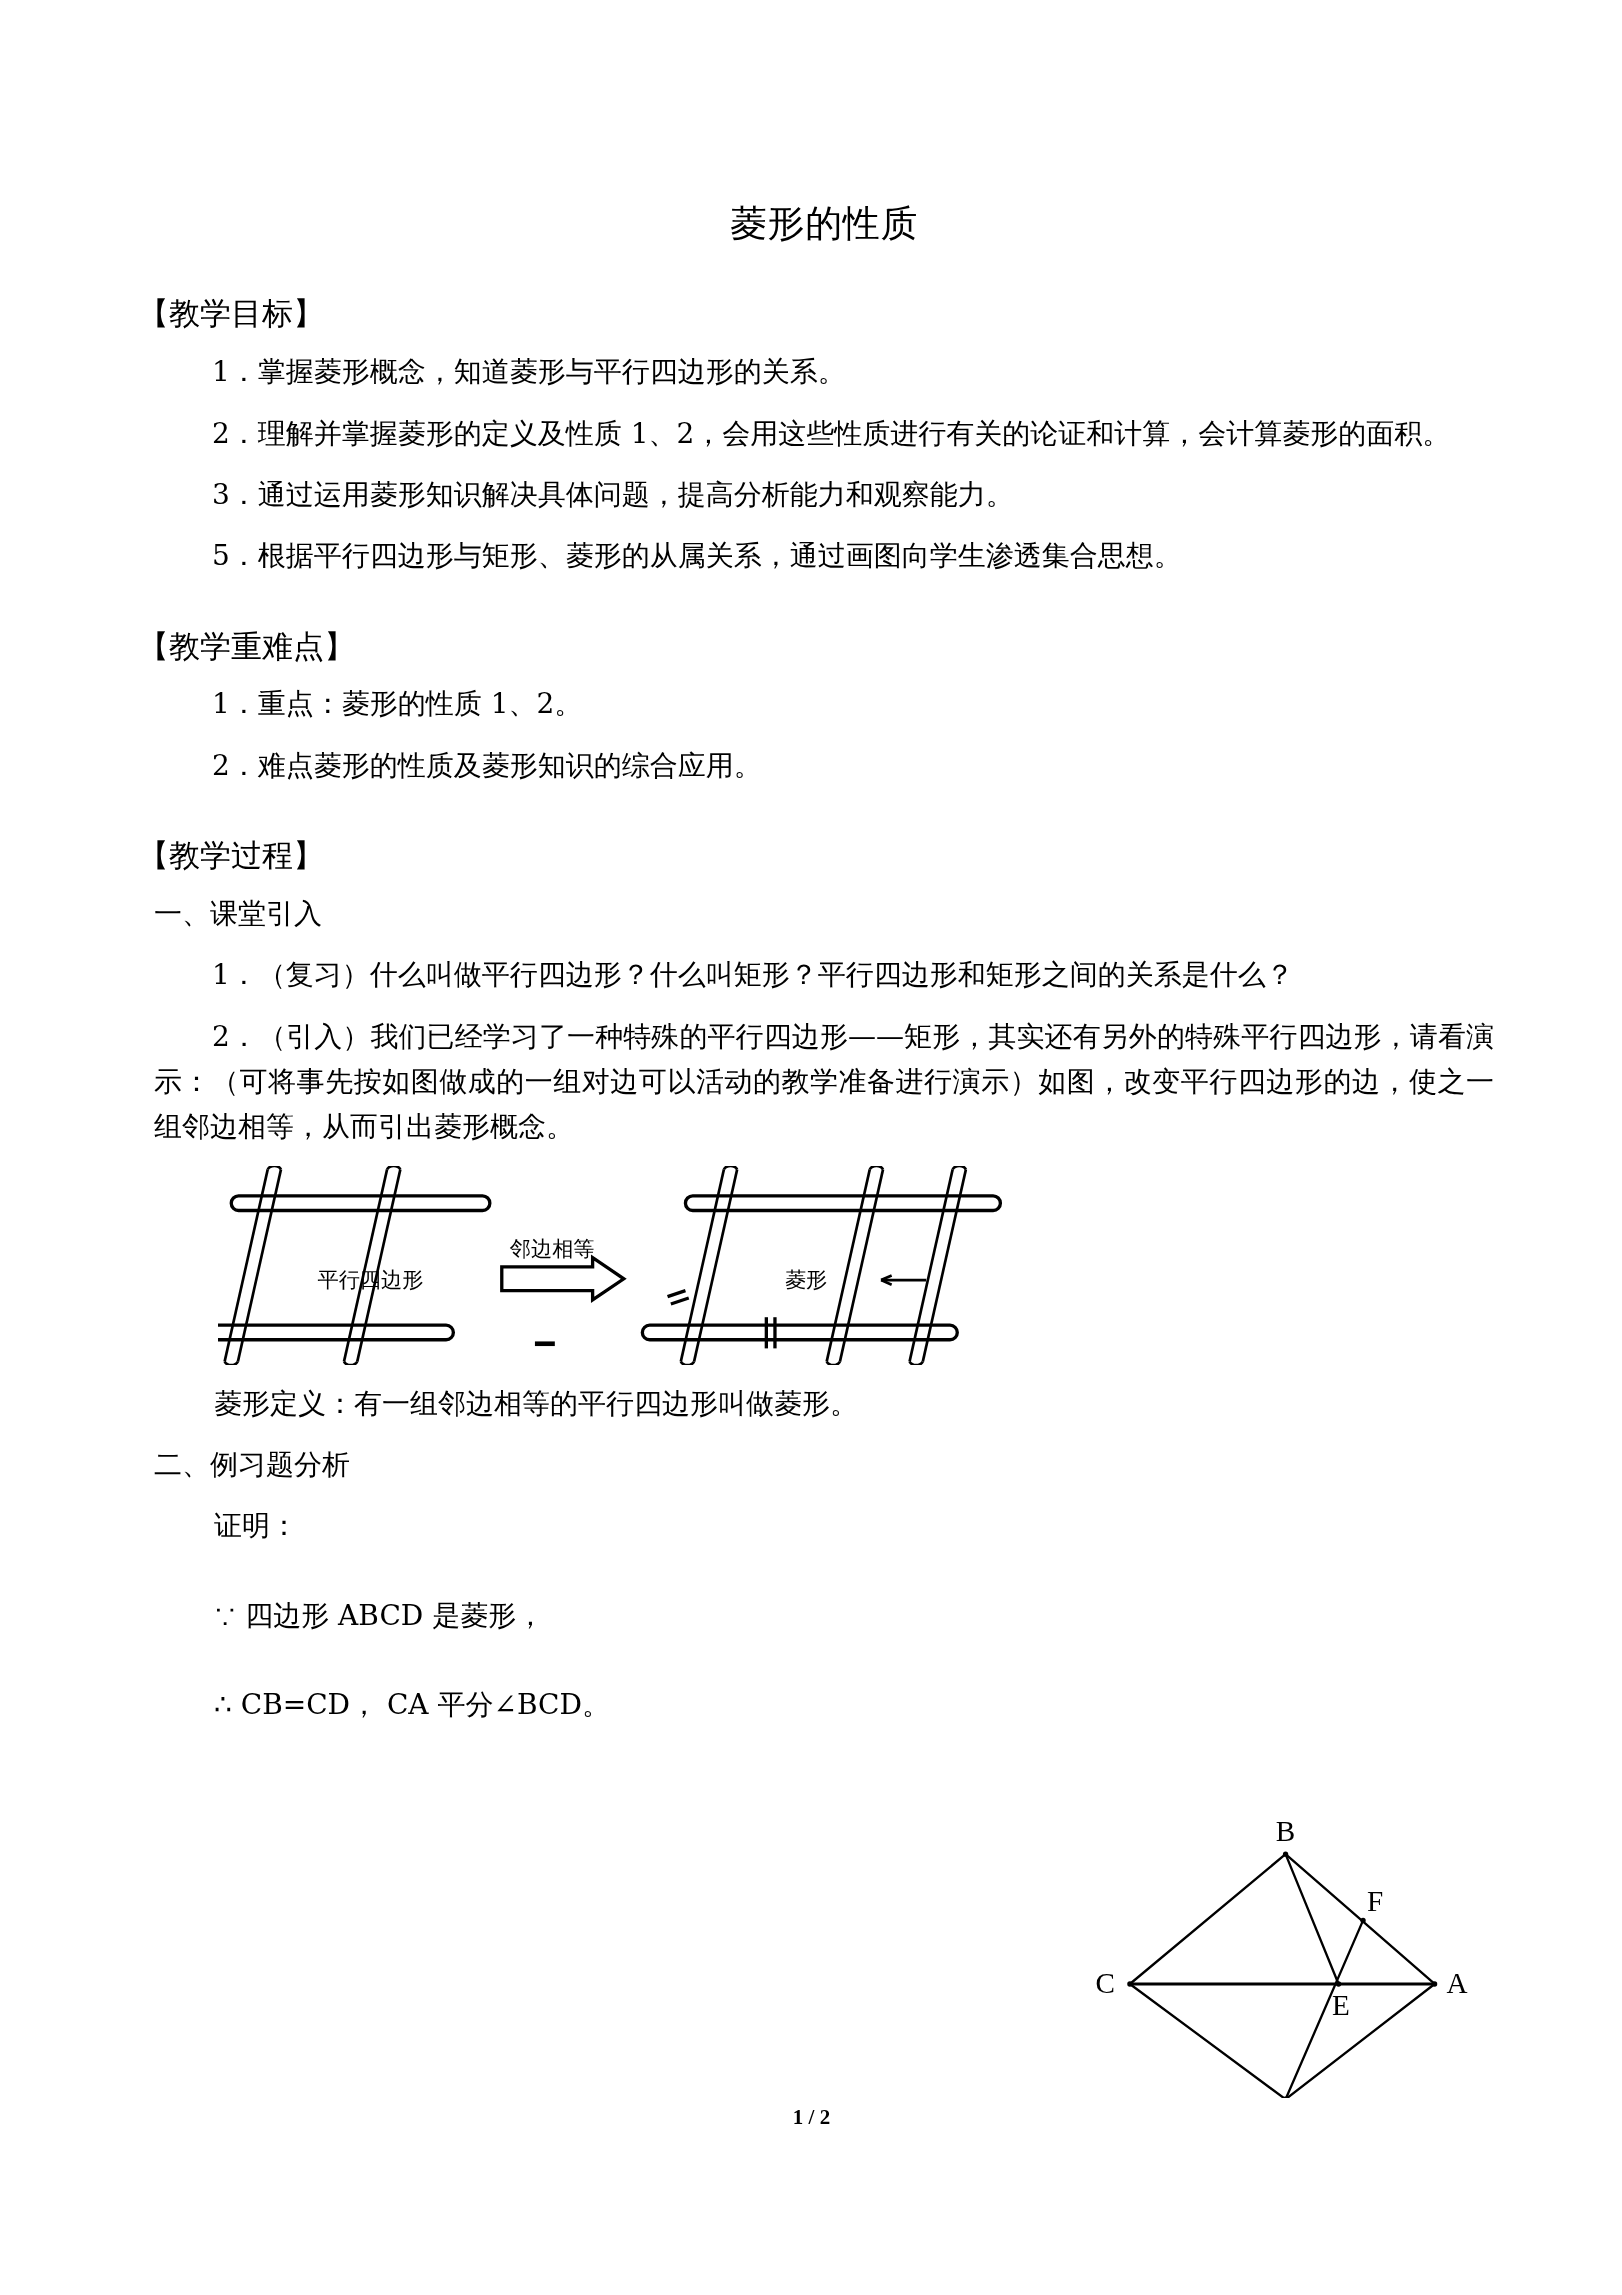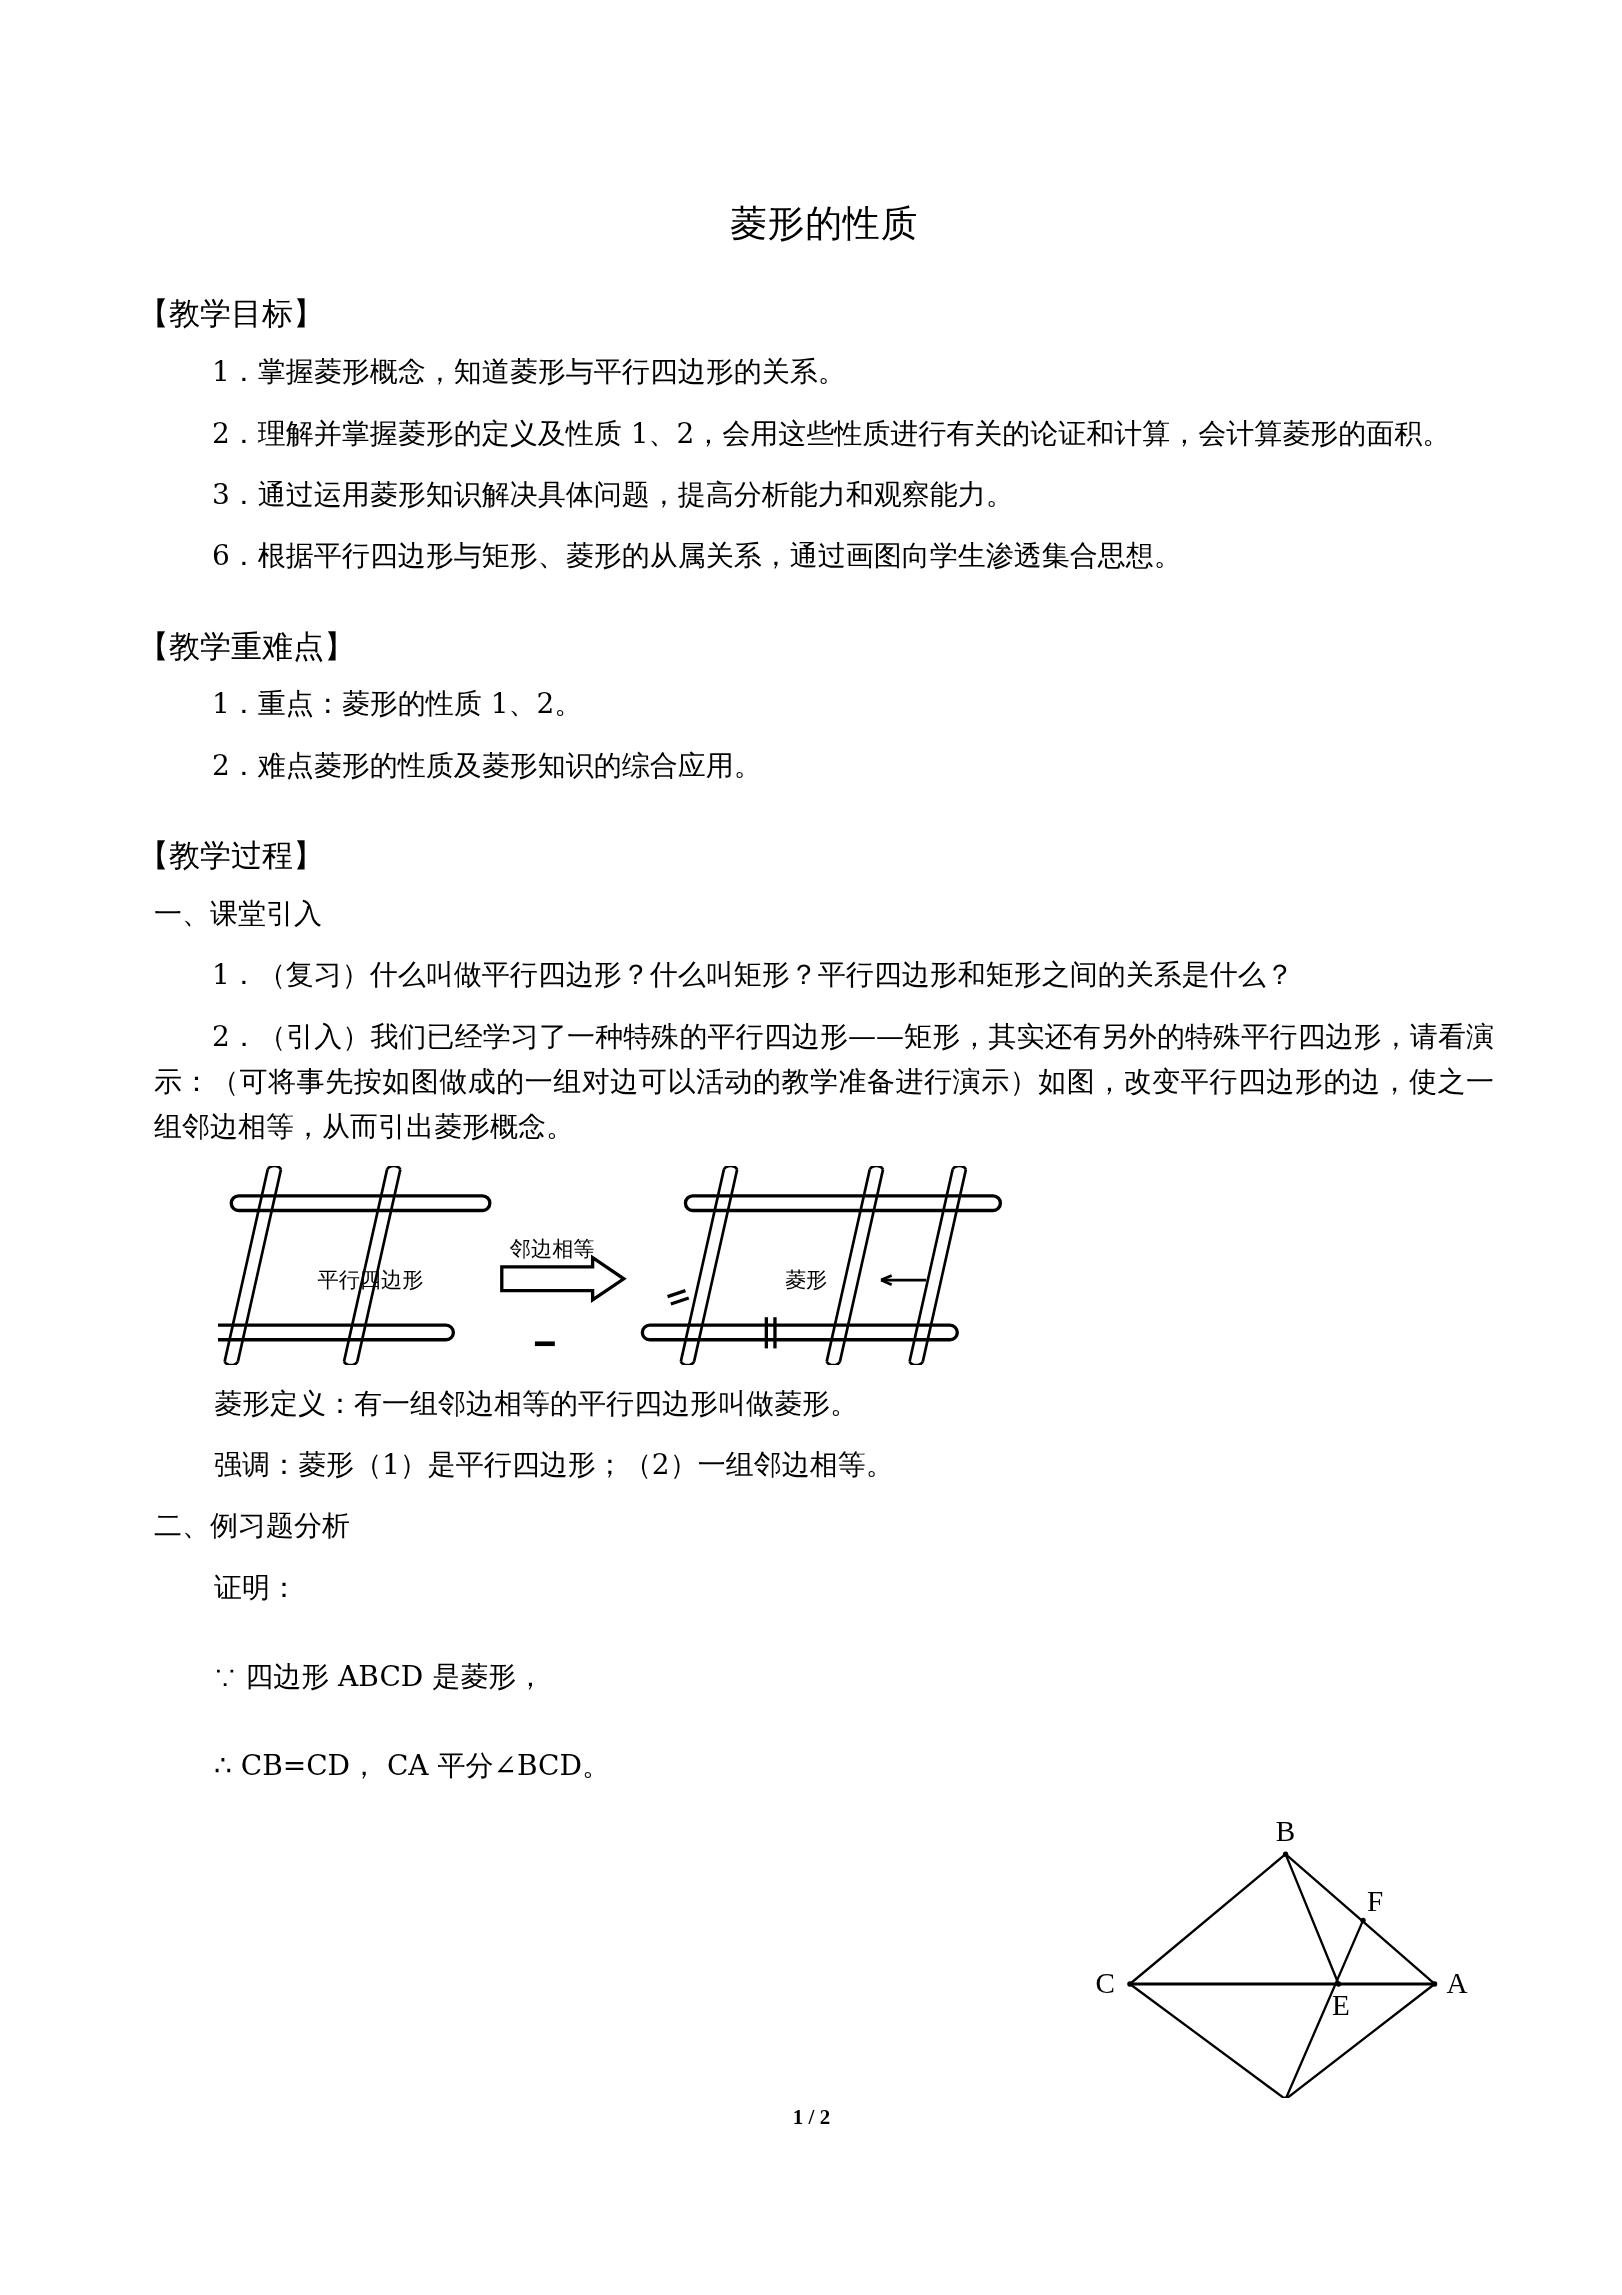--- a/index.html
+++ b/index.html
@@ -92,21 +92,21 @@
 
 <div class="page">
   <div class="content">
 
     <div class="doc-title cjk">菱形的性质</div>
 
     <div class="sec-head cjk">【教学目标】</div>
     <p class="para indent2 cjk">1．掌握菱形概念，知道菱形与平行四边形的关系。</p>
     <p class="para indent2 cjk">2．理解并掌握菱形的定义及性质 1、2，会用这些性质进行有关的论证和计算，会计算菱形的面积。</p>
     <p class="para indent2 cjk">3．通过运用菱形知识解决具体问题，提高分析能力和观察能力。</p>
-    <p class="para indent2 cjk">6．根据平行四边形与矩形、菱形的从属关系，通过画图向学生渗透集合思想。</p>
+    <p class="para indent2 cjk">5．根据平行四边形与矩形、菱形的从属关系，通过画图向学生渗透集合思想。</p>
 
     <div class="sec-head cjk">【教学重难点】</div>
     <p class="para indent2 cjk">1．重点：菱形的性质 1、2。</p>
     <p class="para indent2 cjk">2．难点菱形的性质及菱形知识的综合应用。</p>
 
     <div class="sec-head cjk">【教学过程】</div>
     <p class="para cjk">一、课堂引入</p>
     <p class="para indent2 cjk">1．（复习）什么叫做平行四边形？什么叫矩形？平行四边形和矩形之间的关系是什么？</p>
     <p class="para indent2 cjk">2．（引入）我们已经学习了一种特殊的平行四边形——矩形，其实还有另外的特殊平行四边形，请看演示：（可将事先按如图做成的一组对边可以活动的教学准备进行演示）如图，改变平行四边形的边，使之一组邻边相等，从而引出菱形概念。</p>
 
@@ -180,21 +180,20 @@
           <g stroke-width="4">
             <line x1="1000" y1="172" x2="1068" y2="172"></line>
             <path d="M1000 172 L1016 165 M1000 172 L1016 179"></path>
           </g>
         </g>
         <text x="855" y="182" font-size="32" font-family="DejaVu Sans, sans-serif" fill="#000">菱形</text>
       </svg>
     </div>
 
     <p class="para pad-left cjk">菱形定义：有一组邻边相等的平行四边形叫做菱形。</p>
-    <p class="para pad-left cjk">强调：菱形（1）是平行四边形；（2）一组邻边相等。</p>
 
     <p class="para cjk">二、例习题分析</p>
 
     <div style="width:961px;">
       <p class="para pad-left cjk">证明：</p>
       <div class="block-gap"></div>
       <p class="para pad-left cjk">∵   四边形 ABCD 是菱形，</p>
       <div class="block-gap"></div>
       <p class="para pad-left cjk">∴   CB=CD，  CA 平分∠BCD。</p>
     </div>

